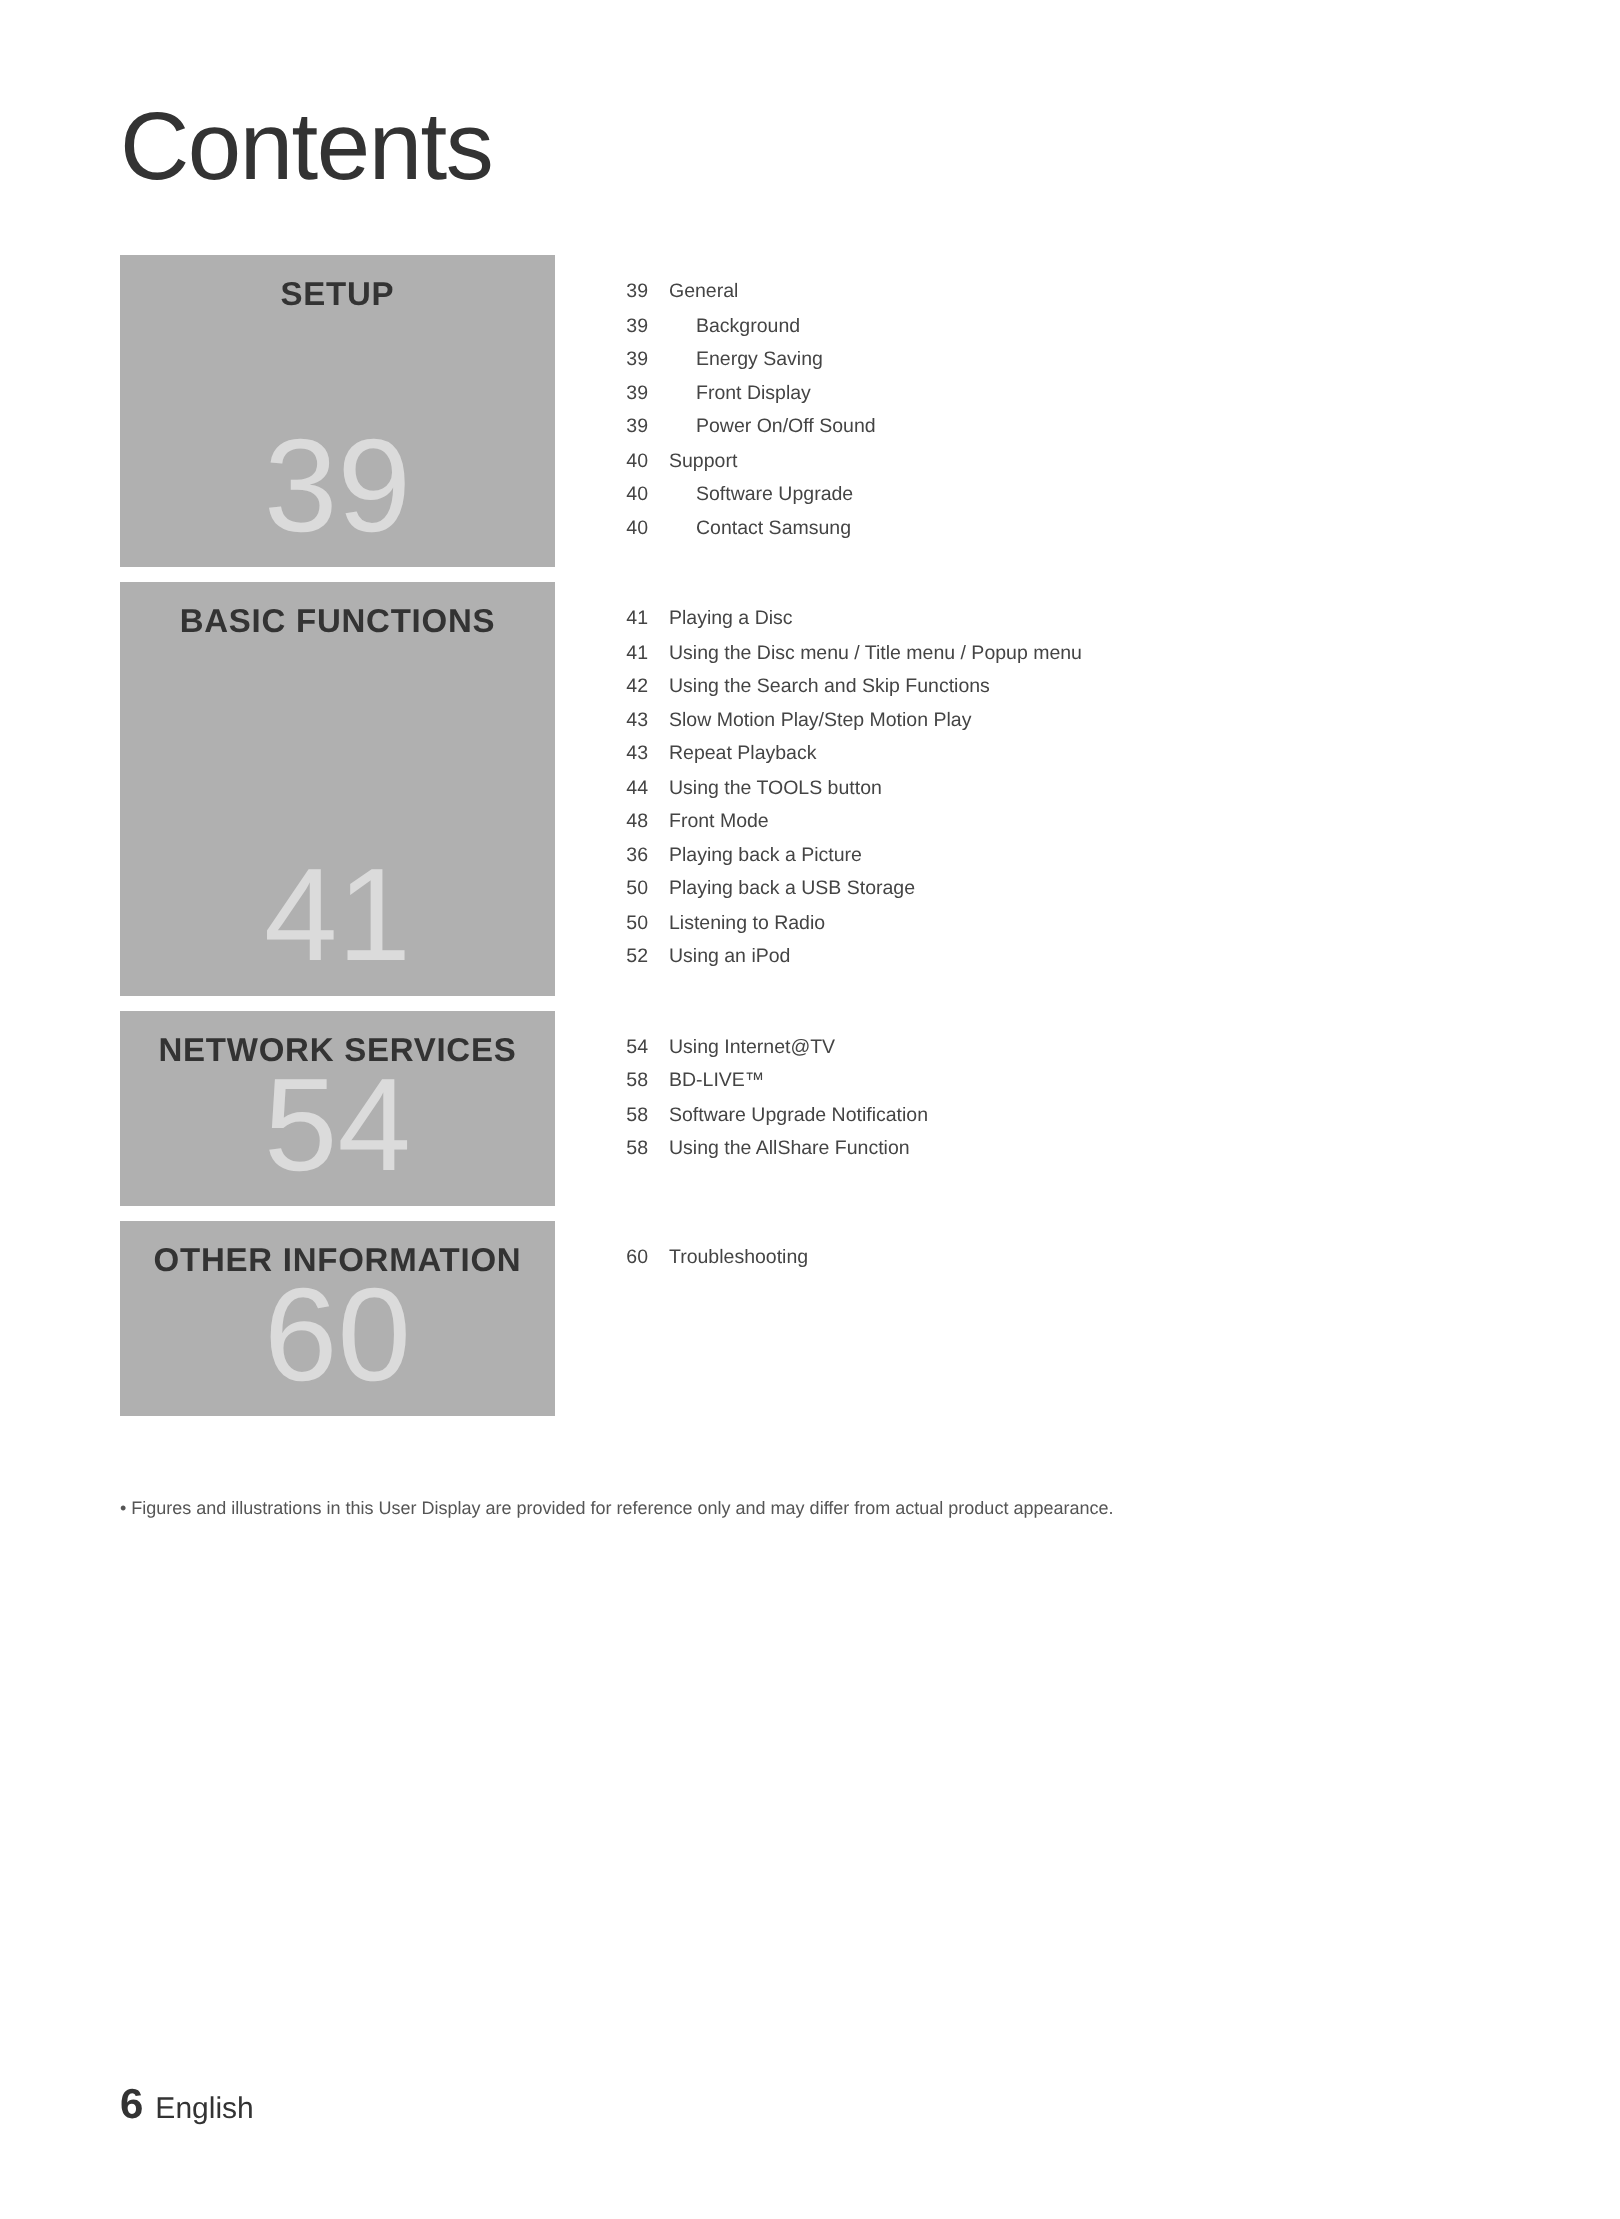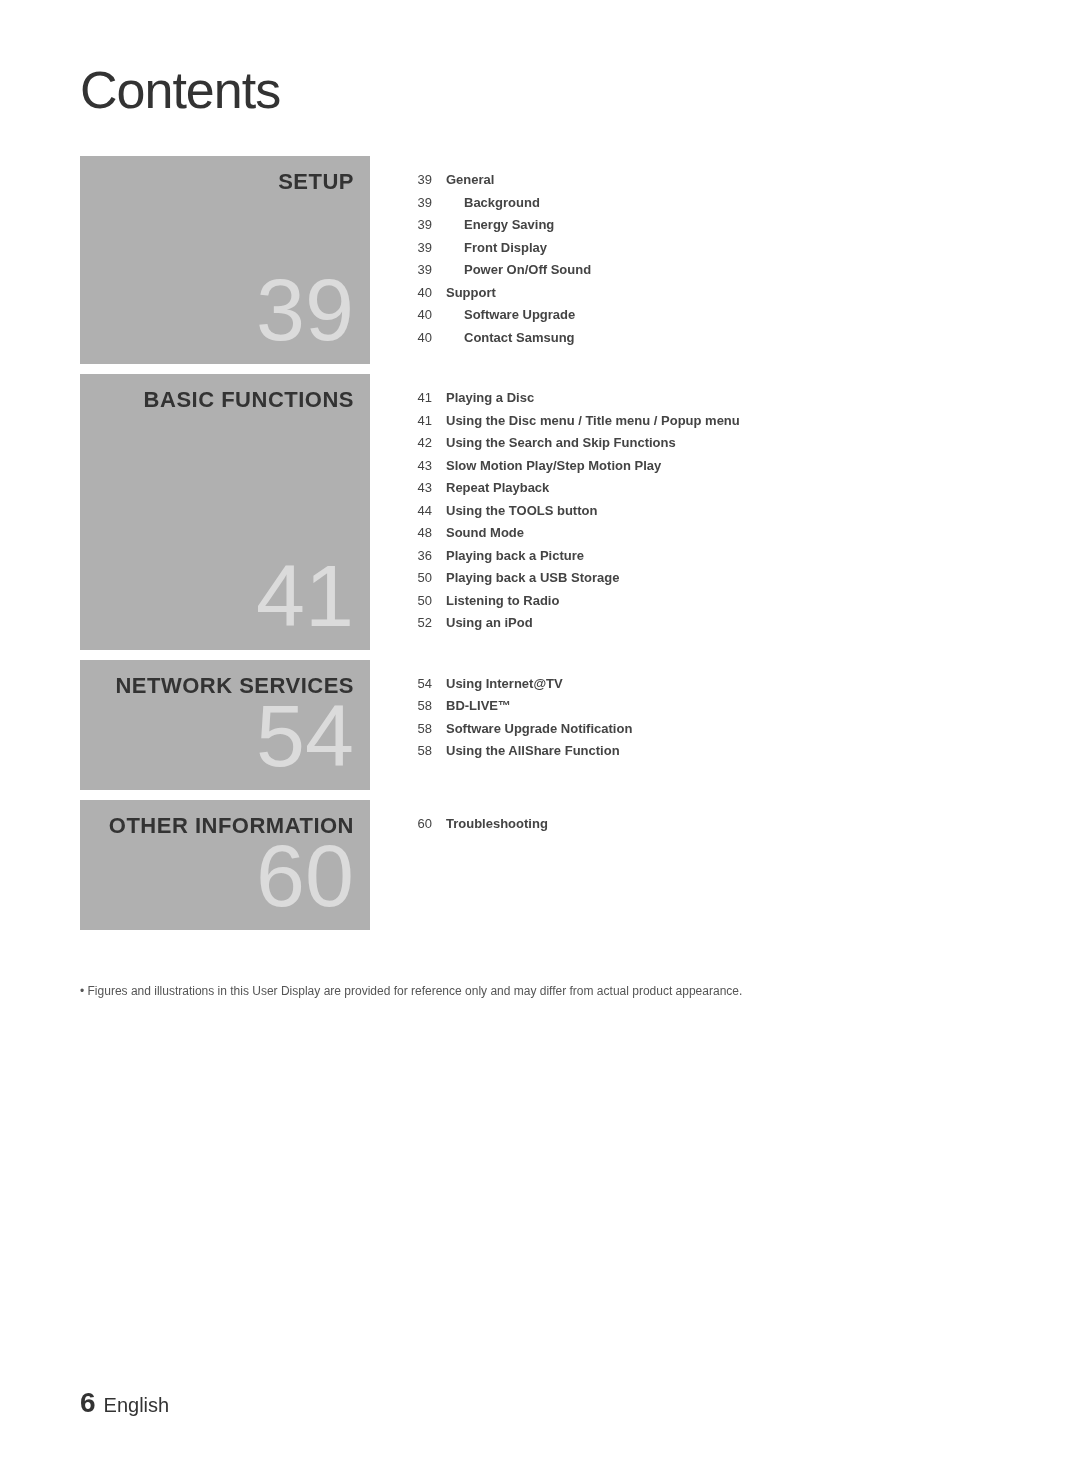--- a/index.html
+++ b/index.html
@@ -15,41 +15,41 @@
       font-family: Arial, Helvetica, sans-serif;
       color: #333333;
       position: relative;
     }
 
     .page-container {
       padding: 60px 80px 80px 80px;
     }
 
     .page-title {
-      font-size: 52px;
+      font-size: 64px;
       font-weight: 300;
       color: #333333;
       margin-bottom: 36px;
       letter-spacing: -1px;
     }
 
     .section-row {
       display: flex;
       flex-direction: row;
       align-items: stretch;
       margin-bottom: 10px;
     }
 
     .section-box {
       width: 290px;
       min-height: 130px;
       background: #b0b0b0;
       display: flex;
       flex-direction: column;
-      align-items: flex-end;
+      align-items: center;
       justify-content: space-between;
       padding: 14px 16px 10px 16px;
       flex-shrink: 0;
       position: relative;
     }
 
     .section-label {
       font-size: 22px;
       font-weight: 800;
       color: #333333;
@@ -89,21 +89,20 @@
       min-width: 32px;
       text-align: right;
       margin-right: 14px;
       flex-shrink: 0;
     }
 
     .toc-text {
       font-size: 13px;
       color: #444444;
       line-height: 1.5;
-      font-weight: bold;
     }
 
     .toc-text.indented {
       padding-left: 18px;
       text-align: right;
     }
 
     .footnote-row {
       margin-top: 36px;
       padding-top: 16px;
@@ -209,21 +208,21 @@
           <div class="toc-entry">
             <span class="toc-page">43</span>
             <span class="toc-text">Repeat Playback</span>
           </div>
           <div class="toc-entry">
             <span class="toc-page">44</span>
             <span class="toc-text">Using the TOOLS button</span>
           </div>
           <div class="toc-entry">
             <span class="toc-page">48</span>
-            <span class="toc-text">Sound Mode</span>
+            <span class="toc-text">Front Mode</span>
           </div>
           <div class="toc-entry">
             <span class="toc-page">36</span>
             <span class="toc-text">Playing back a Picture</span>
           </div>
           <div class="toc-entry">
             <span class="toc-page">50</span>
             <span class="toc-text">Playing back a USB Storage</span>
           </div>
           <div class="toc-entry">

